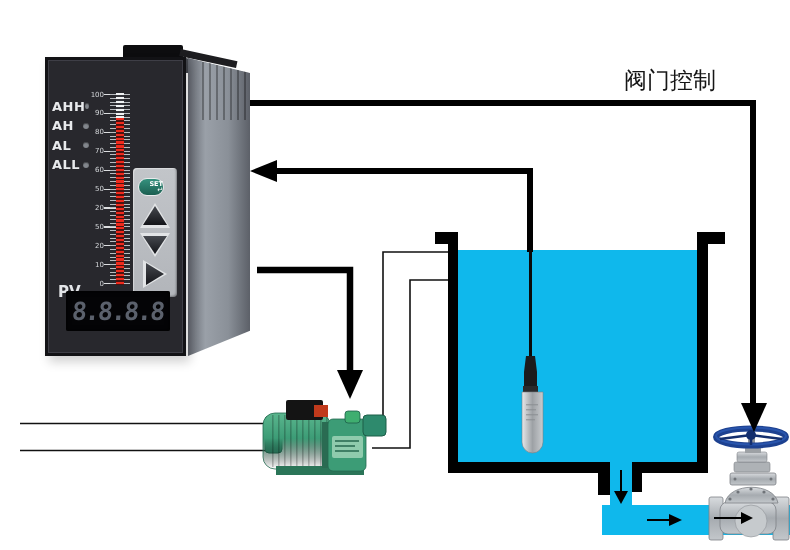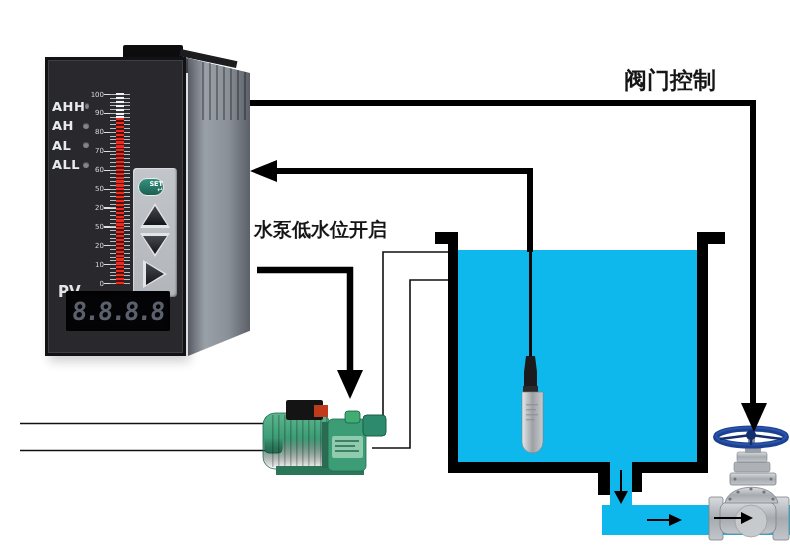--- a/index.html
+++ b/index.html
@@ -1,21 +1,21 @@
 <!DOCTYPE html>
 <html><head>
 <meta charset="utf-8">
 <style>
   html,body{margin:0;padding:0;background:#fff;}
   .stage{position:relative;width:790px;height:550px;background:#ffffff;overflow:hidden;
          font-family:"DejaVu Sans","Liberation Sans",sans-serif;margin-left:20px;}
   .stage svg{position:absolute;left:0;top:0;z-index:1;}
 
   
-  .diagram-label{position:absolute;z-index:5;color:#161616;font-size:19px;white-space:pre;line-height:24.5px;font-weight:bold;}
+  .diagram-label{position:absolute;z-index:5;color:#161616;font-size:19px;white-space:pre;line-height:24.5px;}
   .lbl-valve{left:604px;top:68px;font-size:23px;}
   .lbl-sensor{left:352px;top:141px;}
   .lbl-pump{left:234px;top:217px;}
 
   
   .device{position:absolute;left:20px;top:44px;width:210px;height:315px;z-index:3;}
   .dev-top{position:absolute;left:8px;top:14px;width:200px;height:15px;background:linear-gradient(90deg,#34363c,#4a4d54);
            clip-path:polygon(0 0,69% 0,100% 100%,31% 100%);}
   .dev-clamp{position:absolute;left:83px;top:1px;width:60px;height:14px;background:#0d0d0f;border-radius:2px;}
   .dev-rod{position:absolute;left:140px;top:5px;width:58px;height:7px;background:#1d1d20;
@@ -279,15 +279,15 @@
       </div>
 
       <span class="pv">PV</span>
       <div class="display">
         <span class="digits">8.8.8.8</span>
       </div>
     </div>
   </div>
 
   <div class="diagram-label lbl-valve">阀门控制</div>
-  <div class="diagram-label lbl-pump"><span>水泵低水位开启</span><br></div>
+  <div class="diagram-label lbl-pump"><br></div>
 
 </div>
 
 </body></html>

